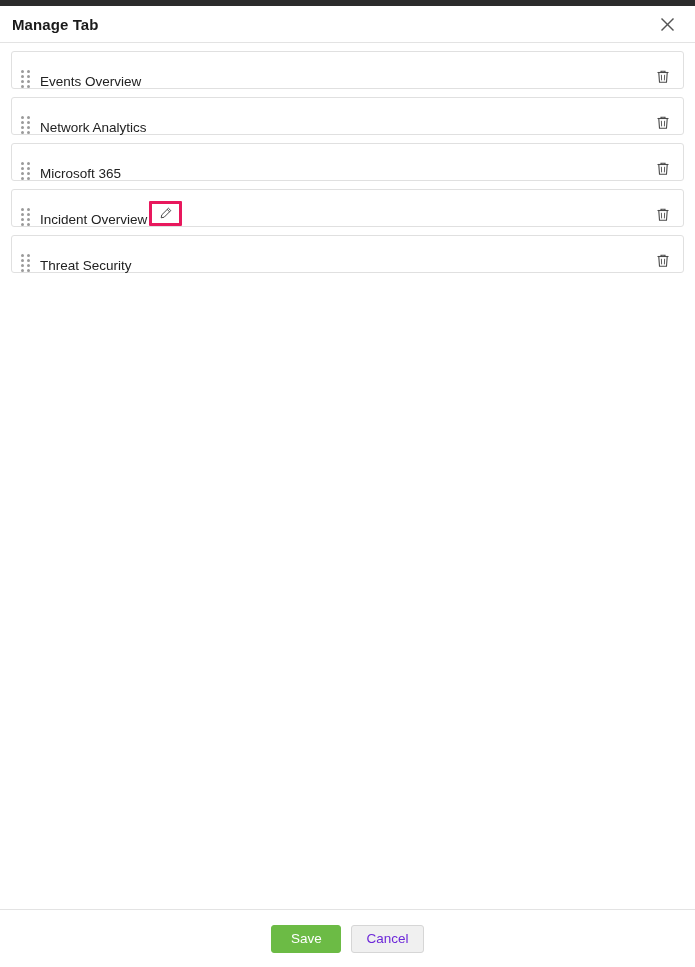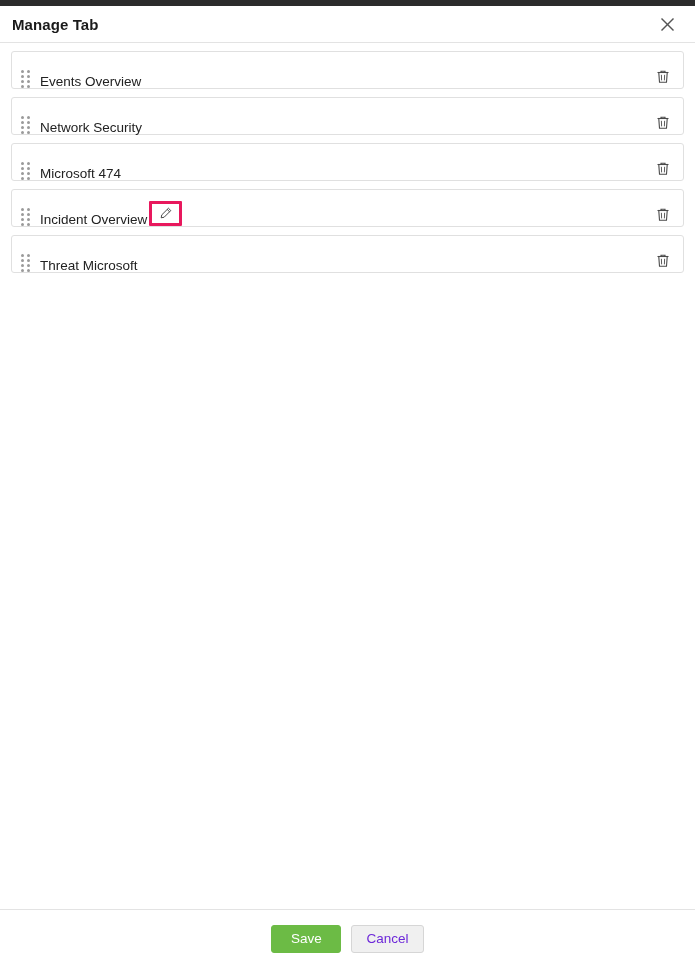--- a/index.html
+++ b/index.html
@@ -219,21 +219,21 @@
             <i></i>
             <i></i>
             <i></i>
             <i></i>
             <i></i>
             <i></i>
             <i></i>
             <i></i>
           </div>
         </div>
-        <span class="tab-label">Network Security</span>
+        <span class="tab-label">Network Analytics</span>
         <div class="spacer"></div>
         <div class="trash-btn">
           <svg width="14" height="16" viewBox="0 0 14 16" aria-hidden="true">
             <path d="M1.5 3.5h11" stroke="#4a4a4a" stroke-width="1.1"></path>
             <path d="M5 3.5V2.2h4v1.3" fill="none" stroke="#4a4a4a" stroke-width="1.1"></path>
             <path d="M2.8 3.9l0.7 9.4h7l0.7-9.4" fill="none" stroke="#4a4a4a" stroke-width="1.1"></path>
             <line x1="5.4" y1="5.8" x2="5.6" y2="11.4" stroke="#4a4a4a" stroke-width="0.9"></line>
             <line x1="8.6" y1="5.8" x2="8.4" y2="11.4" stroke="#4a4a4a" stroke-width="0.9"></line>
           </svg>
         </div>
@@ -244,21 +244,21 @@
             <i></i>
             <i></i>
             <i></i>
             <i></i>
             <i></i>
             <i></i>
             <i></i>
             <i></i>
           </div>
         </div>
-        <span class="tab-label">Microsoft 474</span>
+        <span class="tab-label">Microsoft 365</span>
         <div class="spacer"></div>
         <div class="trash-btn">
           <svg width="14" height="16" viewBox="0 0 14 16" aria-hidden="true">
             <path d="M1.5 3.5h11" stroke="#4a4a4a" stroke-width="1.1"></path>
             <path d="M5 3.5V2.2h4v1.3" fill="none" stroke="#4a4a4a" stroke-width="1.1"></path>
             <path d="M2.8 3.9l0.7 9.4h7l0.7-9.4" fill="none" stroke="#4a4a4a" stroke-width="1.1"></path>
             <line x1="5.4" y1="5.8" x2="5.6" y2="11.4" stroke="#4a4a4a" stroke-width="0.9"></line>
             <line x1="8.6" y1="5.8" x2="8.4" y2="11.4" stroke="#4a4a4a" stroke-width="0.9"></line>
           </svg>
         </div>
@@ -304,21 +304,21 @@
             <i></i>
             <i></i>
             <i></i>
             <i></i>
             <i></i>
             <i></i>
             <i></i>
             <i></i>
           </div>
         </div>
-        <span class="tab-label">Threat Microsoft</span>
+        <span class="tab-label">Threat Security</span>
         <div class="spacer"></div>
         <div class="trash-btn">
           <svg width="14" height="16" viewBox="0 0 14 16" aria-hidden="true">
             <path d="M1.5 3.5h11" stroke="#4a4a4a" stroke-width="1.1"></path>
             <path d="M5 3.5V2.2h4v1.3" fill="none" stroke="#4a4a4a" stroke-width="1.1"></path>
             <path d="M2.8 3.9l0.7 9.4h7l0.7-9.4" fill="none" stroke="#4a4a4a" stroke-width="1.1"></path>
             <line x1="5.4" y1="5.8" x2="5.6" y2="11.4" stroke="#4a4a4a" stroke-width="0.9"></line>
             <line x1="8.6" y1="5.8" x2="8.4" y2="11.4" stroke="#4a4a4a" stroke-width="0.9"></line>
           </svg>
         </div>

